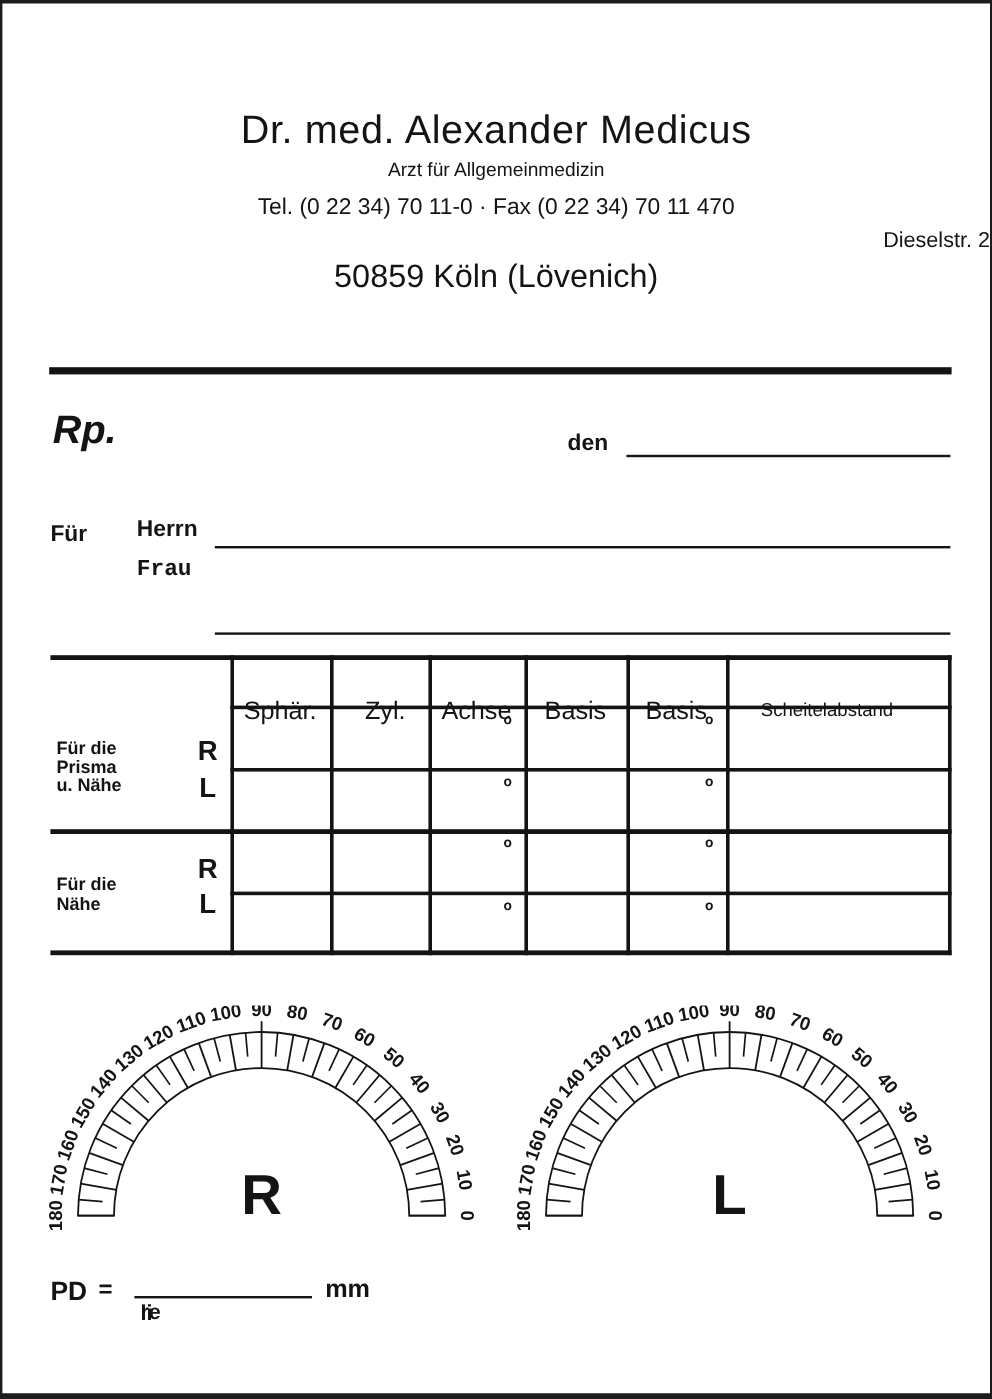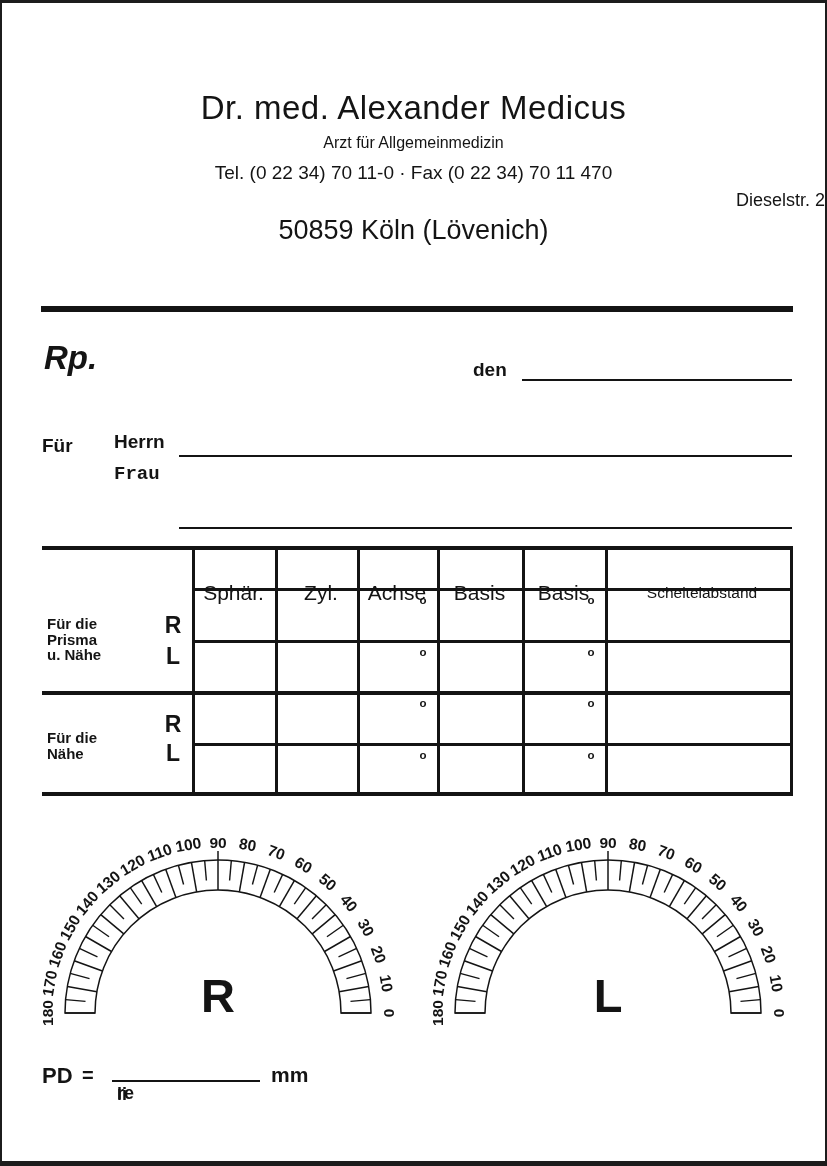--- a/index.html
+++ b/index.html
@@ -16,21 +16,21 @@
   .hdr{position:absolute;left:0;top:0;width:823px;text-align:center;}
   .hdr .l1{position:absolute;left:0;top:86px;width:100%;font-size:33px;letter-spacing:.5px;}
   .hdr .l2{position:absolute;left:0;top:131px;width:100%;font-size:16px;}
   .hdr .l3{position:absolute;left:0;top:159px;width:100%;font-size:19px;}
   .hdr .l4{position:absolute;left:0;top:187px;width:100%;font-size:18px;text-align:right;}
   .hdr .l5{position:absolute;left:0;top:212px;width:100%;font-size:27px;}
   .rp{position:absolute;left:42px;top:336px;font-size:33px;font-weight:bold;font-style:italic;text-align:center;}
   .den{position:absolute;left:471px;top:356px;font-size:19px;font-weight:bold;}
   .blab{font-weight:bold;text-align:center;}
   .colhdr{position:absolute;top:573px;height:34px;font-size:21px;font-weight:normal;text-align:center;line-height:34px;}
-  .colhdr.small{font-size:15.5px;text-align:center;padding-left:9px;box-sizing:border-box;}
+  .colhdr.small{font-size:15.5px;text-align:left;padding-left:9px;box-sizing:border-box;margin-left:20px;}
   .gl{position:absolute;left:45px;font-size:15px;font-weight:bold;line-height:15.5px;}
   .rl{position:absolute;left:159px;width:24px;text-align:center;font-size:23px;font-weight:bold;}
   .deg{position:absolute;width:14px;font-size:11.5px;font-weight:bold;text-align:center;}
   .pd-label{position:absolute;left:40px;top:1060px;font-size:22px;font-weight:bold;}
   .pd-eq{position:absolute;left:80px;top:1061px;font-size:20px;font-weight:bold;}
   .pd-re{position:absolute;left:115px;top:1080px;font-size:18px;font-weight:bold;}
   .pd-li{position:absolute;left:115px;top:1081px;font-size:18px;font-weight:bold;}
   .pd-mm{position:absolute;left:269px;top:1060px;font-size:21px;font-weight:bold;}
   svg text{font-family:"Liberation Sans",sans-serif;fill:#141414;}
 </style>

